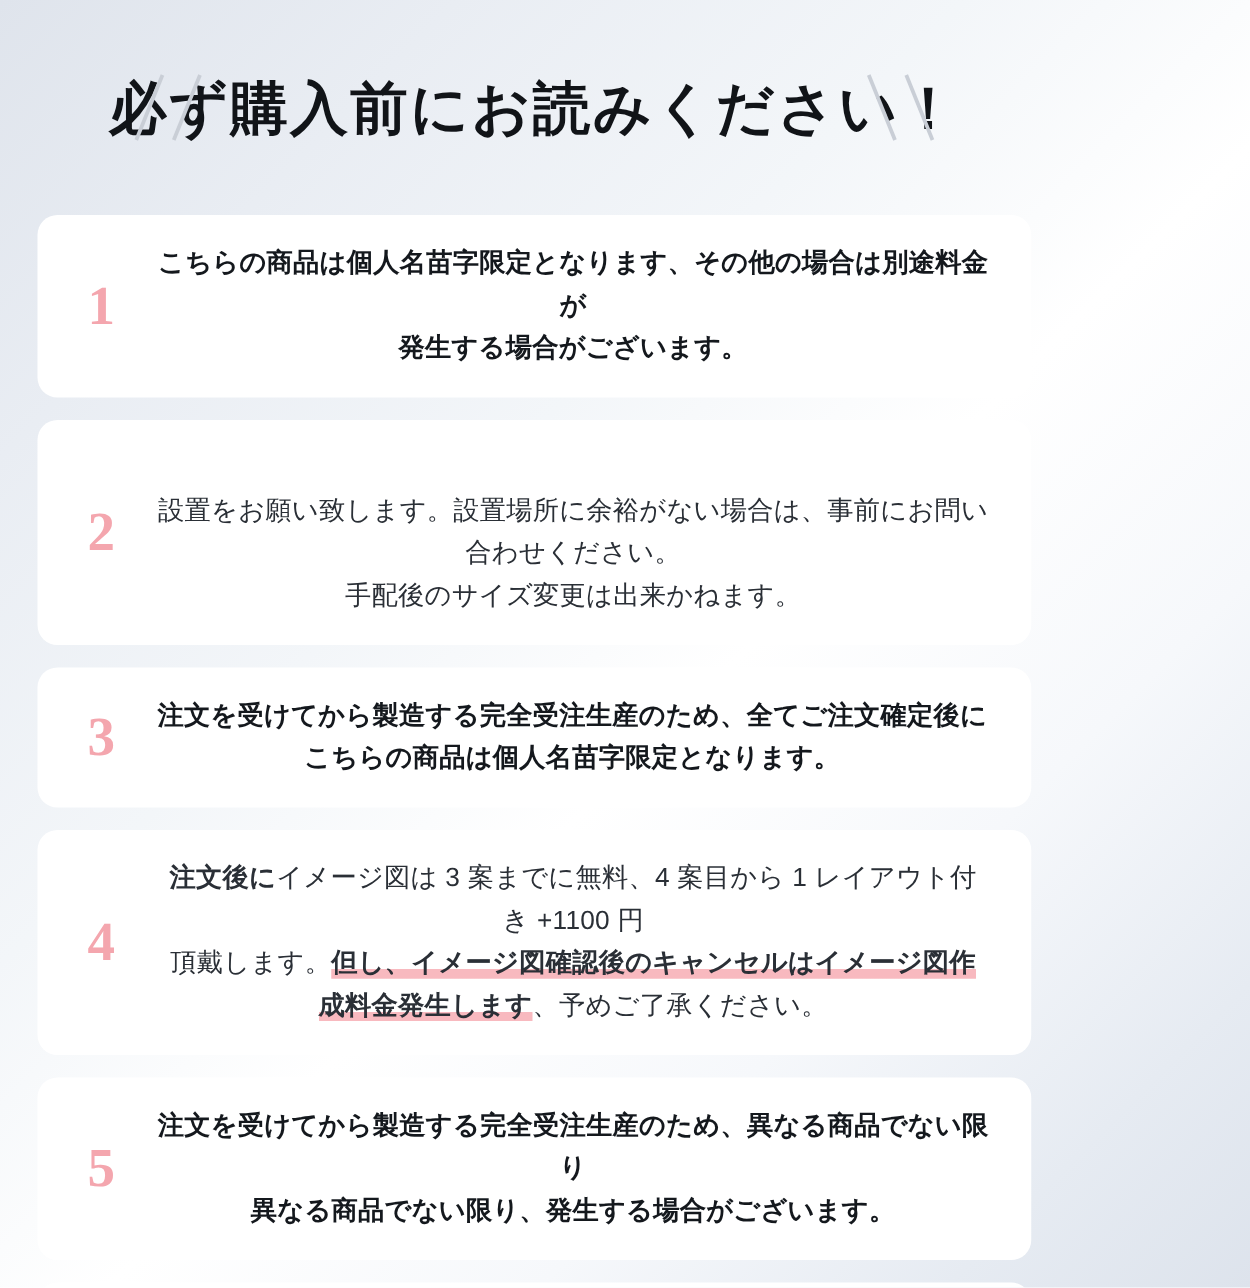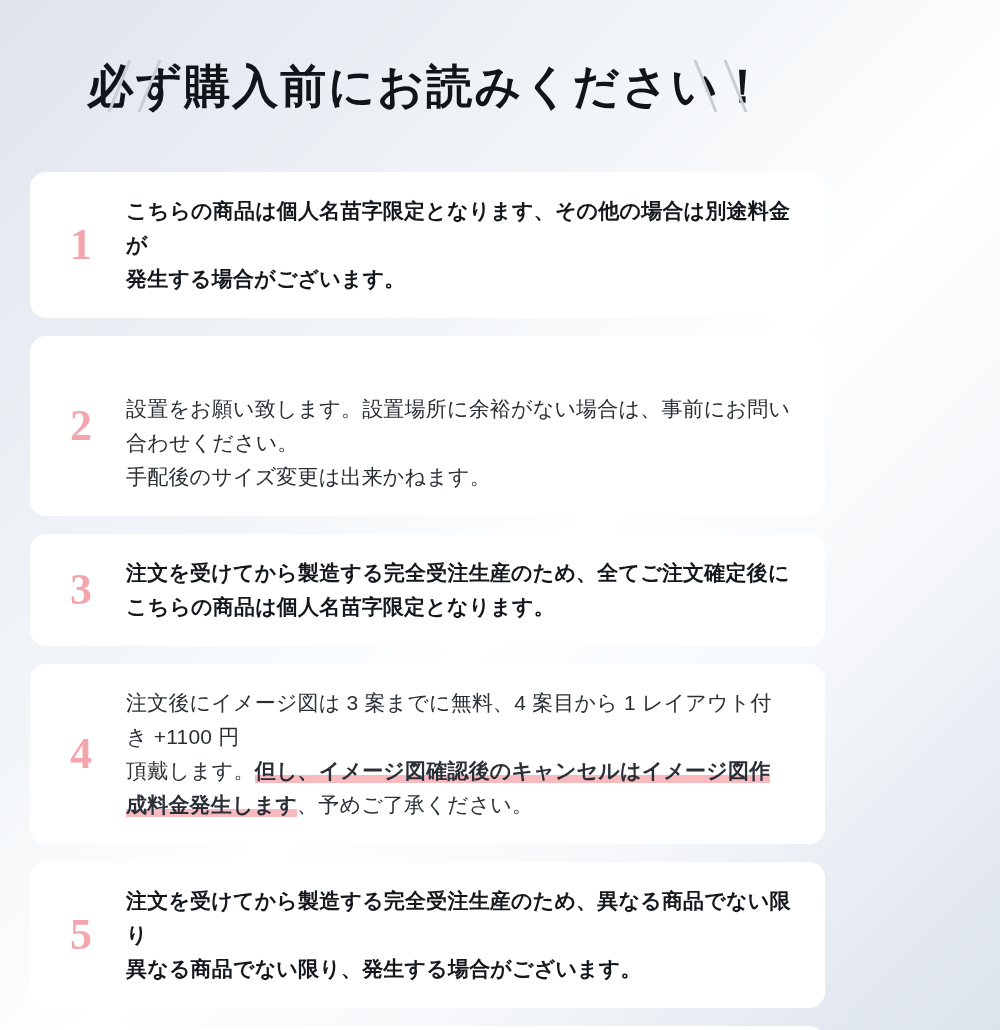--- a/index.html
+++ b/index.html
@@ -77,32 +77,33 @@
     font-weight: 700;
     color: #f4a6ae;
     line-height: 1;
     font-family: "Liberation Serif", "DejaVu Serif", serif;
   }
   .card-body {
     font-size: 21px;
     line-height: 1.62;
     color: #14181d;
     letter-spacing: 0.2px;
+    text-align: center;
   }
   .card-body.bold { font-weight: 700; }
   .card-body.light { font-weight: 400; color: #2a2f36; }
 
   .card.c1 { min-height: 110px; }
   .card.c2 { min-height: 140px; }
   .card.c3 { min-height: 110px; }
   .card.c4 { min-height: 146px; }
   .card.c5 { min-height: 110px; }
   .card.c6 { min-height: 116px; }
 
-  .b { font-weight: 400; }
+  .b { font-weight: 700; }
   .hl {
     font-weight: 700;
     background: linear-gradient(to top, #f8b9bf 0%, #f8b9bf 32%, rgba(248,185,191,0) 32%);
     padding-bottom: 1px;
   }
 </style>
 </head>
 <body>
 
 <div class="page">

